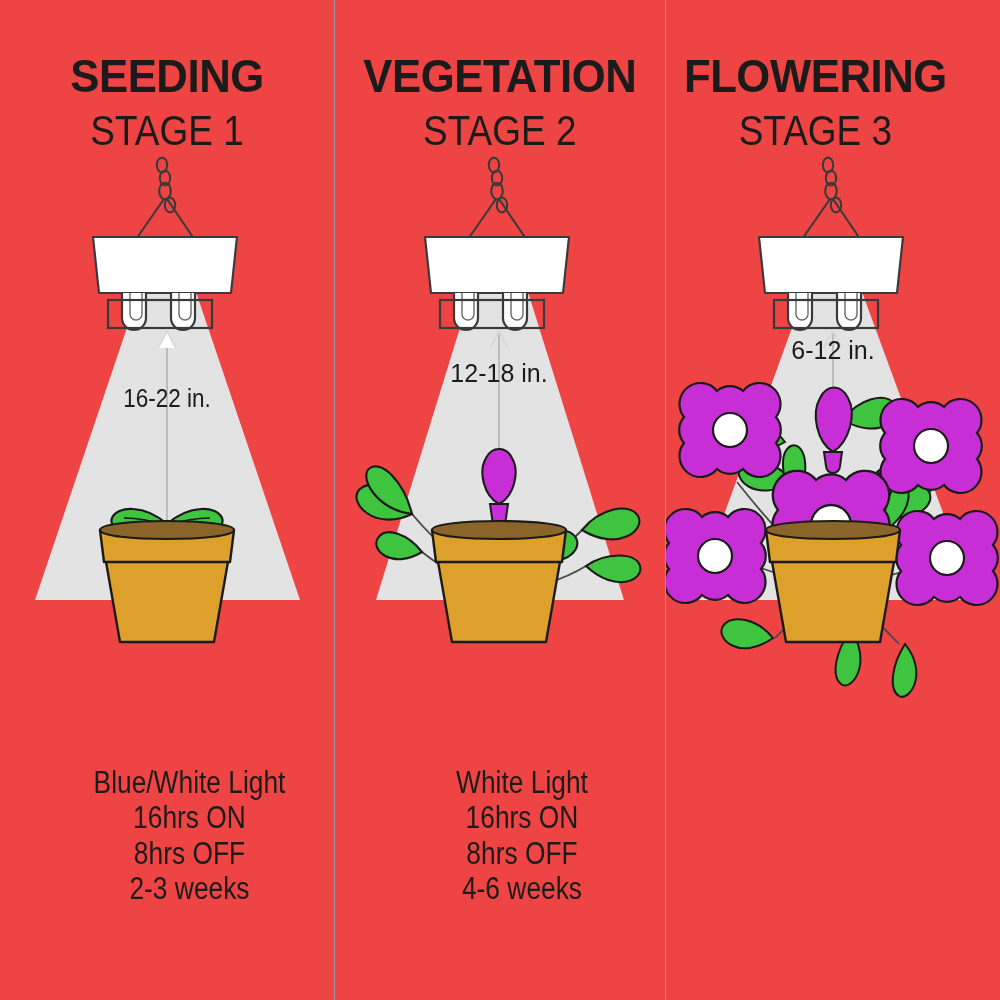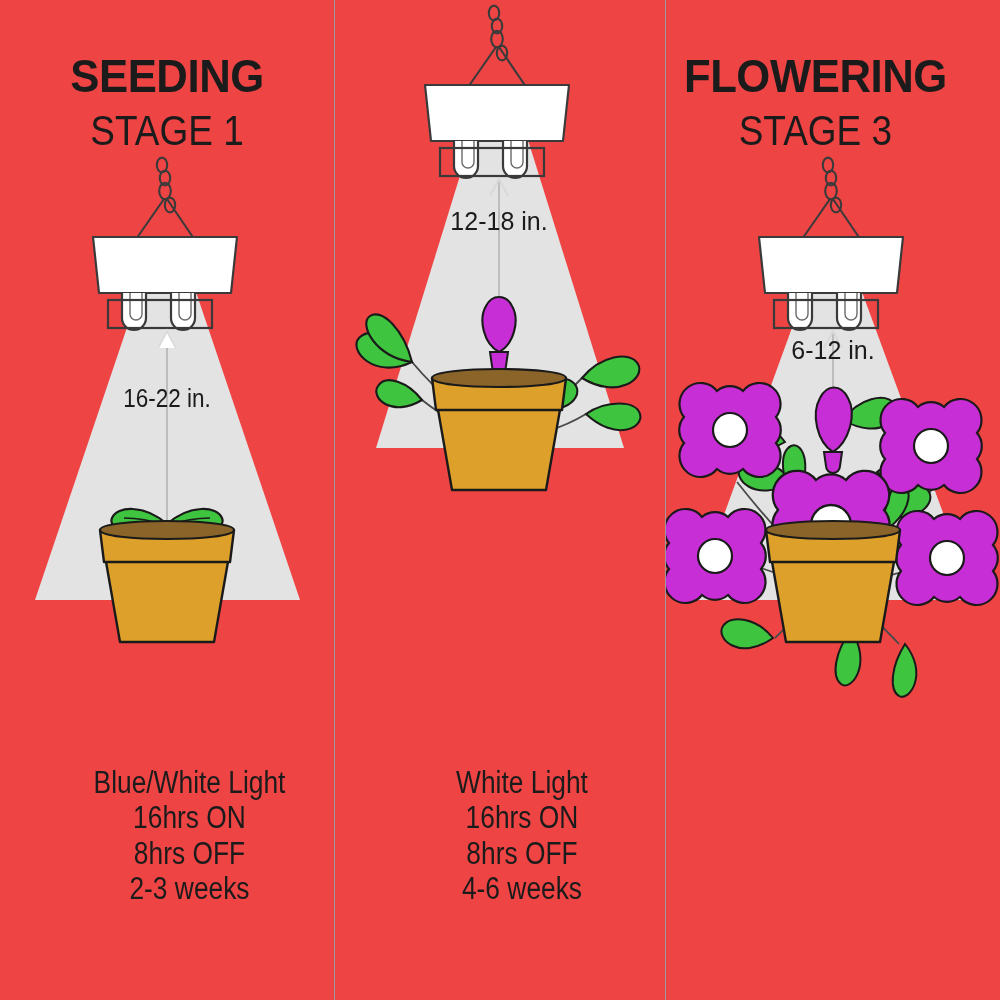--- a/index.html
+++ b/index.html
@@ -144,20 +144,24 @@
     <div class="caption">
       <span class="cline">Blue/White Light</span>
       <span class="cline">16hrs ON</span>
       <span class="cline">8hrs OFF</span>
       <span class="cline">2-3 weeks</span>
     </div>
   </section>
 
   <section class="panel" id="panel-2">
 
+    <div class="panel-header">
+      <span class="stage-title">VEGETATION</span>
+      <span class="stage-sub">STAGE 2</span>
+    </div>
 
     <div class="art">
       <svg width="331" height="620" viewBox="0 0 331 620" xmlns="http://www.w3.org/2000/svg">
         <polygon points="137,140 194,140 290,448 42,448" fill="#e3e3e3"></polygon>
         <g fill="none" stroke="#3a3a3a" stroke-width="2.1">
           <ellipse cx="160" cy="13" rx="5.2" ry="7.4"></ellipse>
           <ellipse cx="163" cy="26" rx="5.2" ry="7.4"></ellipse>
           <ellipse cx="163" cy="39" rx="5.8" ry="8.2"></ellipse>
           <ellipse cx="168" cy="53" rx="5.2" ry="7.4"></ellipse>
           <path d="M162,47 L123,103"></path>

